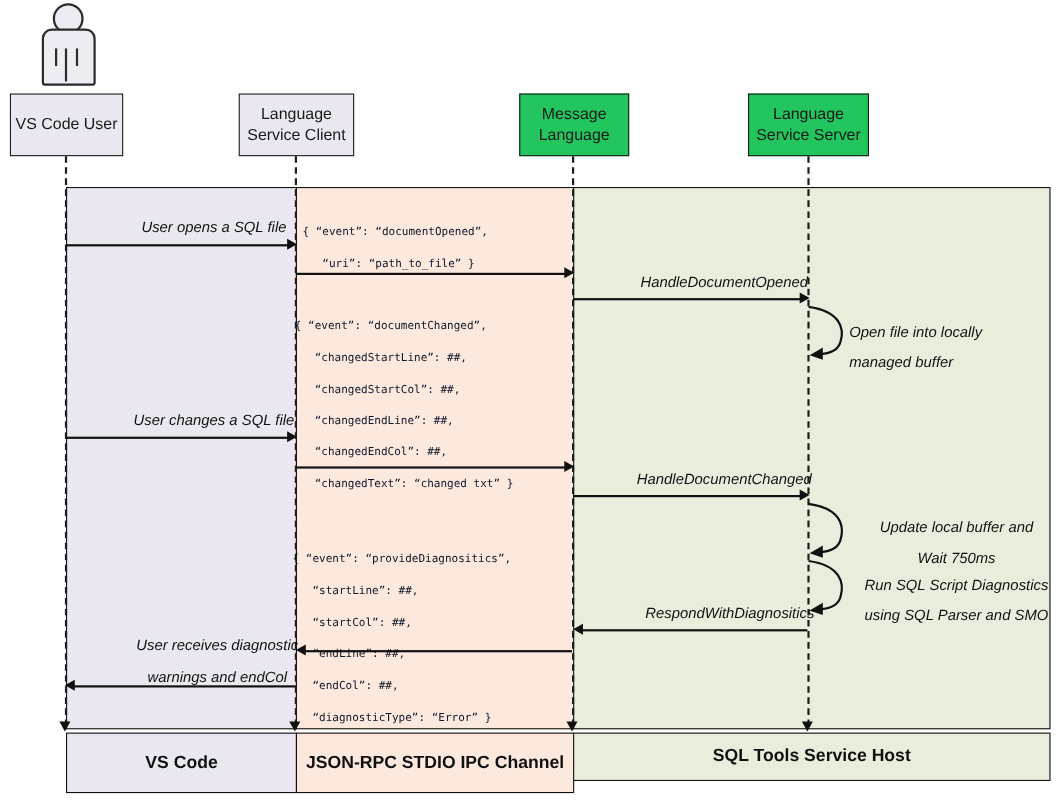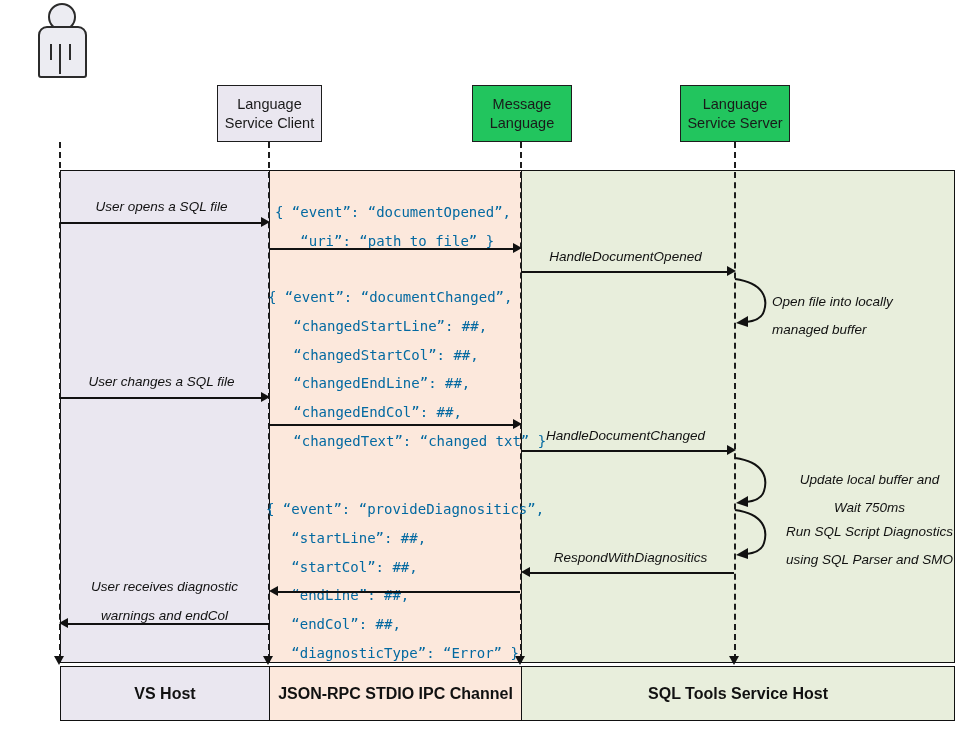--- a/index.html
+++ b/index.html
@@ -38,29 +38,29 @@
 
   
   .msg{position:absolute;height:0;border-top:2px solid #111;}
   .head-r{position:absolute;width:0;height:0;
           border-top:5.5px solid transparent;border-bottom:5.5px solid transparent;
           border-left:9px solid #111;}
   .head-l{position:absolute;width:0;height:0;
           border-top:5.5px solid transparent;border-bottom:5.5px solid transparent;
           border-right:9px solid #111;}
   .msg-label{position:absolute;font-style:italic;font-size:13.5px;color:#111;
-             white-space:nowrap;text-align:center;}
+             white-space:nowrap;text-align:center;padding-left:33px;}
 
   
   .loop{position:absolute;}
   .loop svg{display:block;overflow:visible;}
 
   
   .json{position:absolute;font-family:"DejaVu Sans Mono",monospace;
-        font-size:14px;color:#0369a1;white-space:pre;line-height:28.8px;}
+        font-size:10px;color:#0f172a;white-space:pre;line-height:28.8px;}
 
   
   .note{position:absolute;font-style:italic;font-size:13.5px;color:#111;
         line-height:28px;text-align:center;white-space:nowrap;}
 
   
   .legend{position:absolute;box-sizing:border-box;border:1.6px solid #111;
           display:flex;align-items:center;justify-content:center;
           font-weight:bold;font-size:16px;color:#111;}
   .legend.lav{background:#eae7f0;}
@@ -75,20 +75,23 @@
   <div class="band band-vscode" style="left:60px;top:170px;width:210px;height:493px;"></div>
   <div class="band band-ipc" style="left:269px;top:170px;width:253px;height:493px;"></div>
   <div class="band band-host" style="left:521px;top:170px;width:434px;height:493px;"></div>
 
   <div class="actor-head" style="left:48px;top:3px;width:24px;height:24px;"></div>
   <div class="actor-body" style="left:38px;top:26px;width:45px;height:48px;"></div>
   <div class="actor-gap" style="left:59px;top:44px;width:2.3px;height:30px;"></div>
   <div class="actor-arm" style="left:50px;top:44px;width:2.3px;height:16px;"></div>
   <div class="actor-arm" style="left:69px;top:44px;width:2.3px;height:16px;"></div>
 
+  <div class="ll-box lav" style="left:9px;top:85px;width:103px;height:57px;">
+    <span>VS Code User</span>
+  </div>
 
   <div class="ll-box lav" style="left:217px;top:85px;width:105px;height:57px;">
     <span>Language</span>
     <span>Service Client</span>
   </div>
 
   <div class="ll-box grn" style="left:472px;top:85px;width:100px;height:57px;">
     <span>Message</span>
     <span>Language</span>
   </div>
@@ -188,22 +191,22 @@
   <div class="head-l" style="left:269px;top:586px;"></div>
 
   <div class="msg" style="left:66px;top:623px;width:203px;"></div>
   <div class="head-l" style="left:59px;top:618px;"></div>
   <div class="msg-label" style="left:60px;top:572px;width:209px;line-height:29px;">
     <div>User receives diagnostic</div>
     <div>warnings and endCol</div>
   </div>
 
   <div class="legend lav" style="left:60px;top:666px;width:210px;height:55px;">
-    <span>VS Host</span>
+    <span>VS Code</span>
   </div>
   <div class="legend pch" style="left:269px;top:666px;width:253px;height:55px;">
     <span>JSON-RPC STDIO IPC Channel</span>
   </div>
-  <div class="legend grn" style="left:521px;top:666px;width:434px;height:55px;">
+  <div class="legend grn" style="left:521px;top:666px;width:434px;height:44px;">
     <span>SQL Tools Service Host</span>
   </div>
 
 </div>
 
 </body></html>

